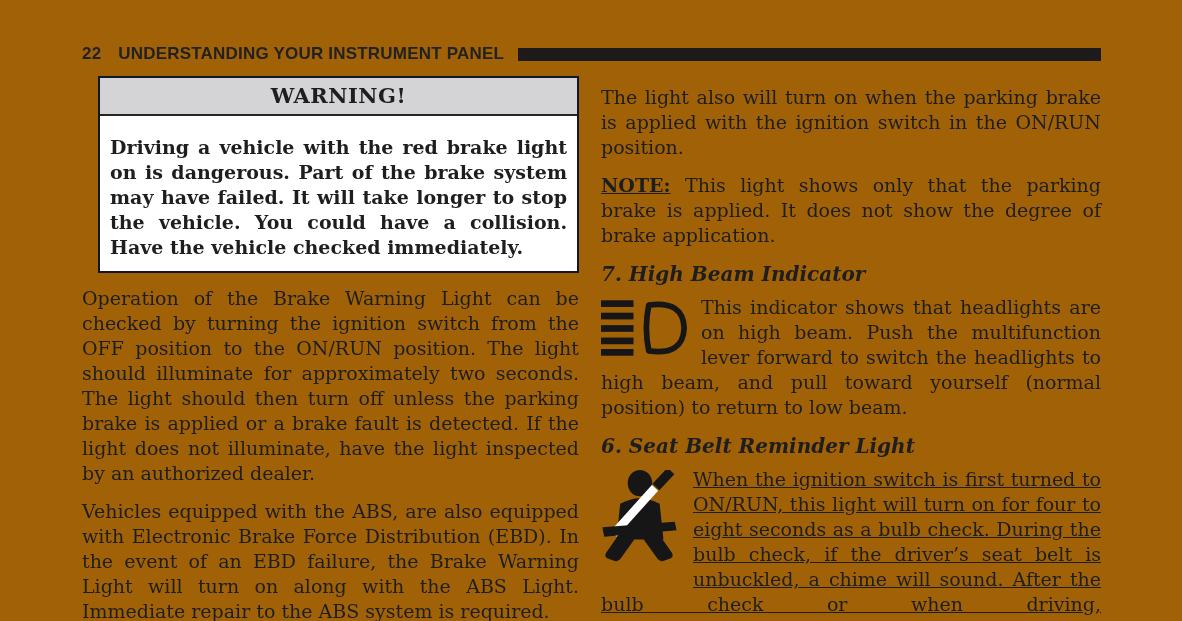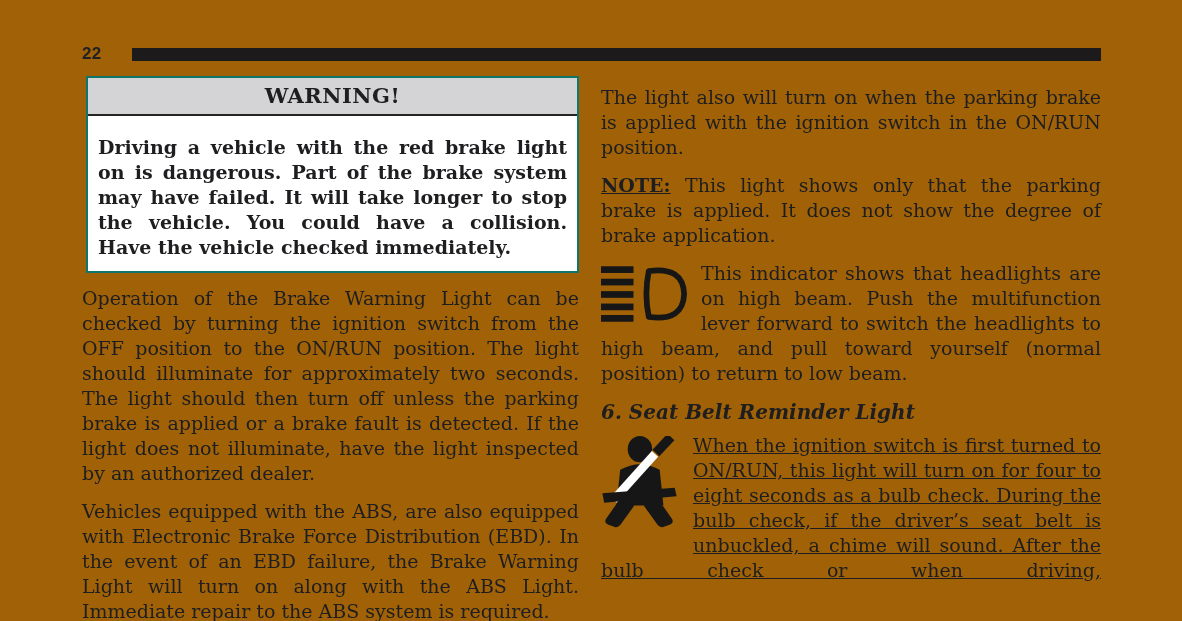--- a/index.html
+++ b/index.html
@@ -20,21 +20,21 @@
     color:#222123;
   }
   .page-num { margin-right:17px; }
   .header-bar { flex:1; height:13px; background:#1c1a1b; margin-left:14px; }
 
   
   .col-left  { position:absolute; left:82px;  top:76px; width:497px; }
   .col-right { position:absolute; left:601px; top:80px; width:500px; }
 
   
-  .warning-box { border:2px solid #0f766e; margin:0 0 13px 4px; background:#ffffff; }
+  .warning-box { border:2px solid #0f172a; margin:0 0 13px 16px; background:#ffffff; }
   .warning-head {
     background:#d4d4d6;
     border-bottom:2px solid #242424;
     text-align:center;
     font-weight:bold; font-size:21px;
     padding:5px 0 6px 0;
     letter-spacing:0.5px;
   }
   .warning-body {
     padding:19px 10px 11px 10px;
@@ -61,20 +61,21 @@
   .hb-icon { margin:4px 14px 2px 0; }
   .sb-icon { margin:3px 16px 2px 0; }
 </style>
 </head>
 <body>
 
 <div class="page">
 
   <div class="header">
     <span class="page-num">22</span>
+    <span>UNDERSTANDING YOUR INSTRUMENT PANEL</span>
     <span class="header-bar"></span>
   </div>
 
   <div class="col-left">
 
     <div class="warning-box">
       <div class="warning-head">WARNING!</div>
       <div class="warning-body">Driving a vehicle with the red brake light on is dangerous. Part of the brake system may have failed. It will take longer to stop the vehicle. You could have a collision. Have the vehicle checked immediately.</div>
     </div>
 
@@ -83,20 +84,21 @@
     <p class="body">Vehicles equipped with the ABS, are also equipped with Electronic Brake Force Distribution (EBD). In the event of an EBD failure, the Brake Warning Light will turn on along with the ABS Light. Immediate repair to the ABS system is required.</p>
 
   </div>
 
   <div class="col-right">
 
     <p class="body first">The light also will turn on when the parking brake is applied with the ignition switch in the ON/RUN position.</p>
 
     <p class="body"><span class="note-label">NOTE:</span><span> This light shows only that the parking brake is applied. It does not show the degree of brake application.</span></p>
 
+    <h3 class="section">7. High Beam Indicator</h3>
 
     <p class="body">
       <span class="float-icon hb-icon"><svg width="86" height="58" viewBox="0 0 90 60" aria-hidden="true">
         <g fill="#161616">
           <rect x="0" y="1" width="34" height="7"></rect>
           <rect x="0" y="14" width="34" height="7"></rect>
           <rect x="0" y="27" width="34" height="7"></rect>
           <rect x="0" y="40" width="34" height="7"></rect>
           <rect x="0" y="52" width="34" height="7"></rect>
         </g>

